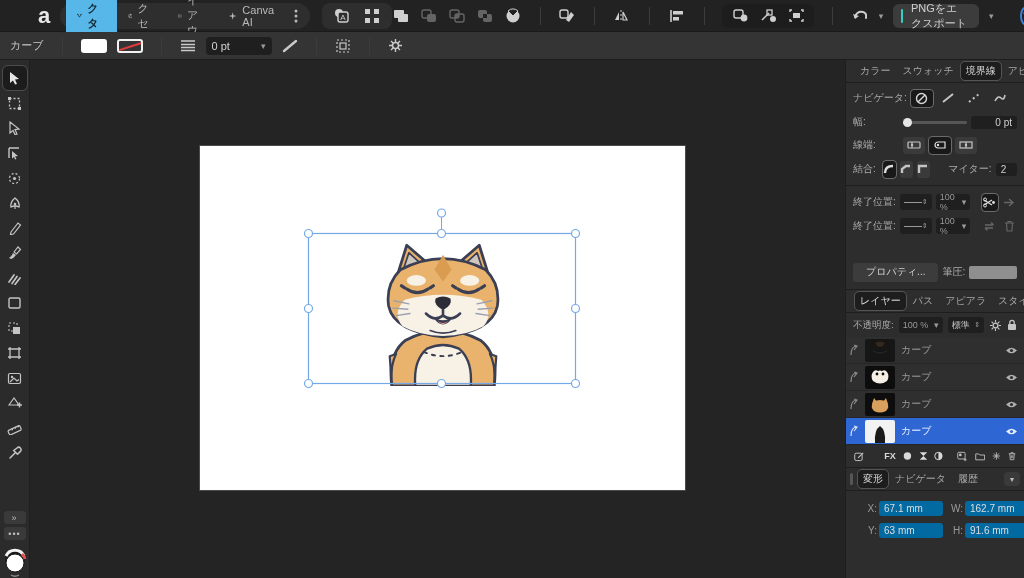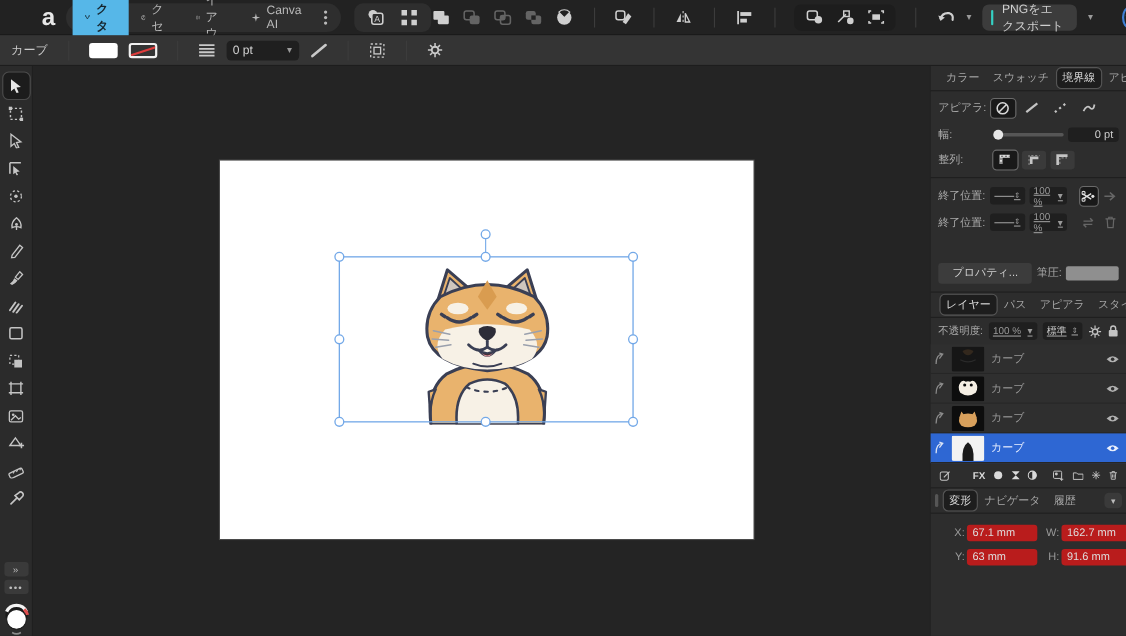--- a/index.html
+++ b/index.html
@@ -57,35 +57,35 @@
   .ptab.sel { background:#1d1d1d; outline:1px solid #555; color:#dadada; }
   .tab-chev { margin-left:auto; width:16px; height:14px; background:#3a3a3a; border-radius:4px; display:flex; align-items:center; justify-content:center; color:#bbb; font-size:8px; }
   .psec-sep { height:1px; background:#1e1e1e; }
   .prow { display:flex; align-items:center; padding:0 7px; gap:4px; }
   .plabel { color:#ababab; font-size:10px; white-space:nowrap; }
   .pbtn { width:22px; height:17px; background:#3a3a3a; border-radius:3px; display:flex; align-items:center; justify-content:center; }
   .pbtn.sel { background:#191919; outline:1px solid #6a6a6a; }
   .fld { background:#1f1f1f; border-radius:3px; color:#d0d0d0; font-size:10px; padding:1px 5px; display:flex; align-items:center; }
   .track { height:3px; background:#565656; border-radius:2px; position:relative; flex:1; }
   .knob { position:absolute; left:0; top:-3px; width:9px; height:9px; background:#e6e6e6; border-radius:50%; }
-  .mini-sel { display:flex; align-items:center; justify-content:space-between; background:#1f1f1f; border-radius:3px; height:16px; padding:0 4px; color:#9a9a9a; font-size:9px;text-decoration:underline; }
+  .mini-sel { display:flex; align-items:center; justify-content:space-between; background:#1f1f1f; border-radius:3px; height:16px; padding:0 4px; color:#9a9a9a; font-size:9px; }
   .chk { width:10px; height:10px; background:#222; border:1px solid #5a5a5a; border-radius:2px; }
 
   
   .lrow { height:27px; display:flex; align-items:center; gap:6px; padding:0 6px 0 3px; background:#2f2f2f; border-bottom:1px solid #262626; }
   .lrow.sel { background:#2e67d3; }
   .lthumb { width:30px; height:23px; border-radius:2px; overflow:hidden; flex:none; }
   .lname { flex:1; color:#9a9a9a; font-size:10px; }
   .lrow.sel .lname { color:#eaf0ff; }
   #layerbar { height:22px; display:flex; align-items:center; padding:0 8px; gap:7px; }
 
   
   .tf-grid { display:grid; grid-template-columns:16px 64px 18px 64px; grid-auto-rows:18px; gap:4px 2px; align-items:center; }
   .tf-lab { color:#9a9a9a; font-size:10px; text-align:right; }
-  .tf-val { background:#b91c1c; border-radius:3px; color:#dedede; font-size:10px; padding:2px 5px; }
+  .tf-val { background:#0369a1; border-radius:3px; color:#dedede; font-size:10px; padding:2px 5px; }
 </style>
 </head>
 <body>
 
 <div id="titlebar">
   <span class="tl" style="background:#ff5f57"></span>
   <span class="tl" style="background:#febc2e"></span>
   <span class="tl" style="background:#28c840"></span>
   <span id="applogo">a</span>
 
@@ -442,21 +442,21 @@
       <span class="grip"></span>
       <span class="ptab">カラー</span>
       <span class="ptab">スウォッチ</span>
       <span class="ptab sel">境界線</span>
       <span class="ptab">アピアラ</span>
 
     </div>
     <div class="psec-sep"></div>
 
     <div class="prow" style="height:26px; margin-top:2px">
-      <span class="plabel">アピアラ:</span>
+      <span class="plabel">ナビゲータ:</span>
       <span class="pbtn sel">
           <svg width="13" height="13" viewBox="0 0 13 13">
             <circle cx="6.5" cy="6.5" r="5" fill="none" stroke="#d8d8d8" stroke-width="1.4"></circle>
             <path d="M3 10 L10 3" stroke="#d8d8d8" stroke-width="1.4"></path>
           </svg>
         </span>
       <span class="pbtn" style="background:none">
           <svg width="14" height="12" viewBox="0 0 14 12">
             <path d="M2 10 L12 2" stroke="#c4c4c4" stroke-width="2"></path>
           </svg>
@@ -476,43 +476,67 @@
     <div class="prow" style="height:22px">
       <span class="plabel" style="width:46px">幅:</span>
       <span class="track">
           <span class="knob"></span>
         </span>
       <span class="fld" style="width:46px; justify-content:flex-end">
           <span>0 pt</span>
         </span>
     </div>
 
-
-
     <div class="prow" style="height:24px">
-      <span class="plabel" style="width:46px">整列:</span>
+      <span class="plabel" style="width:46px">線端:</span>
+      <span class="pbtn">
+          <svg width="14" height="10" viewBox="0 0 14 10">
+            <rect x="1" y="2" width="12" height="6" rx="1" fill="none" stroke="#c4c4c4" stroke-width="1.2"></rect>
+            <path d="M5 2 v6" stroke="#c4c4c4" stroke-width="1.2"></path>
+            <circle cx="5" cy="5" r="1.2" fill="#c4c4c4"></circle>
+          </svg>
+        </span>
+      <span class="pbtn sel">
+          <svg width="14" height="10" viewBox="0 0 14 10">
+            <path d="M5 2 h7 v6 H5 A3 3 0 0 1 5 2 Z" fill="none" stroke="#e0e0e0" stroke-width="1.2"></path>
+            <circle cx="5" cy="5" r="1.2" fill="#e0e0e0"></circle>
+          </svg>
+        </span>
+      <span class="pbtn">
+          <svg width="14" height="10" viewBox="0 0 14 10">
+            <rect x="1" y="2" width="12" height="6" fill="none" stroke="#c4c4c4" stroke-width="1.2"></rect>
+            <path d="M7 2 v6" stroke="#c4c4c4" stroke-width="1.2"></path>
+            <circle cx="7" cy="5" r="1.2" fill="#c4c4c4"></circle>
+          </svg>
+        </span>
+    </div>
+
+    <div class="prow" style="height:24px">
+      <span class="plabel" style="width:46px">結合:</span>
       <span class="pbtn sel">
           <svg width="13" height="12" viewBox="0 0 13 12">
-            <path d="M2 10 V3 H10" fill="none" stroke="#e0e0e0" stroke-width="2.6"></path>
-            <path d="M2 10 V3 H10" fill="none" stroke="#555" stroke-width="1" stroke-dasharray="2 1.5"></path>
+            <path d="M2 10 Q2 3 10 3" fill="none" stroke="#e0e0e0" stroke-width="2.4"></path>
           </svg>
         </span>
       <span class="pbtn">
           <svg width="13" height="12" viewBox="0 0 13 12">
-            <path d="M3.5 10 V4.5 H10" fill="none" stroke="#c4c4c4" stroke-width="2.4"></path>
-            <path d="M1.5 11 V2.5 H11" fill="none" stroke="#8a8a8a" stroke-width="1" stroke-dasharray="2 1.5"></path>
+            <path d="M2 10 L2 6 L6 3 L10 3" fill="none" stroke="#c4c4c4" stroke-width="2.4"></path>
           </svg>
         </span>
       <span class="pbtn">
           <svg width="13" height="12" viewBox="0 0 13 12">
-            <path d="M1.5 11 V2.5 H10.5" fill="none" stroke="#c4c4c4" stroke-width="2.4"></path>
-            <path d="M3.5 10 V4.5 H10" fill="none" stroke="#8a8a8a" stroke-width="1" stroke-dasharray="2 1.5"></path>
-          </svg>
-        </span>
-    </div>
+            <path d="M2 10 L2 3 L10 3" fill="none" stroke="#c4c4c4" stroke-width="2.4"></path>
+          </svg>
+        </span>
+      <span class="plabel" style="margin-left:14px">マイター:</span>
+      <span class="fld" style="width:30px">
+          <span>2</span>
+        </span>
+    </div>
+
 
     <div class="psec-sep" style="margin:4px 0"></div>
 
 
     <div class="prow" style="height:24px; margin-top:2px">
       <span class="plabel" style="width:50px">終了位置:</span>
       <span class="mini-sel" style="width:40px">
           <span style="width:18px;border-top:1px solid #9a9a9a"></span>
           <span style="font-size:7px">⇕</span>
         </span>

